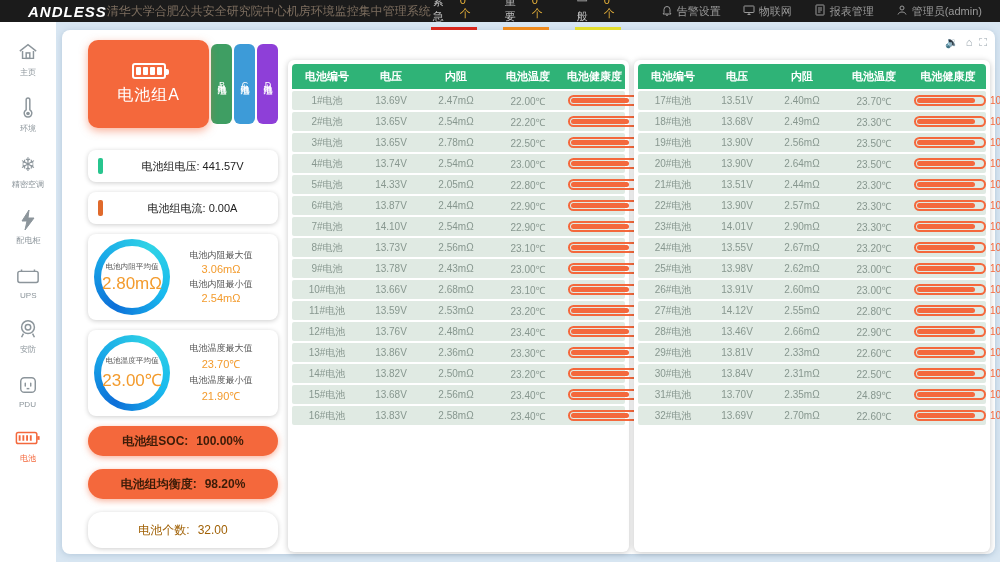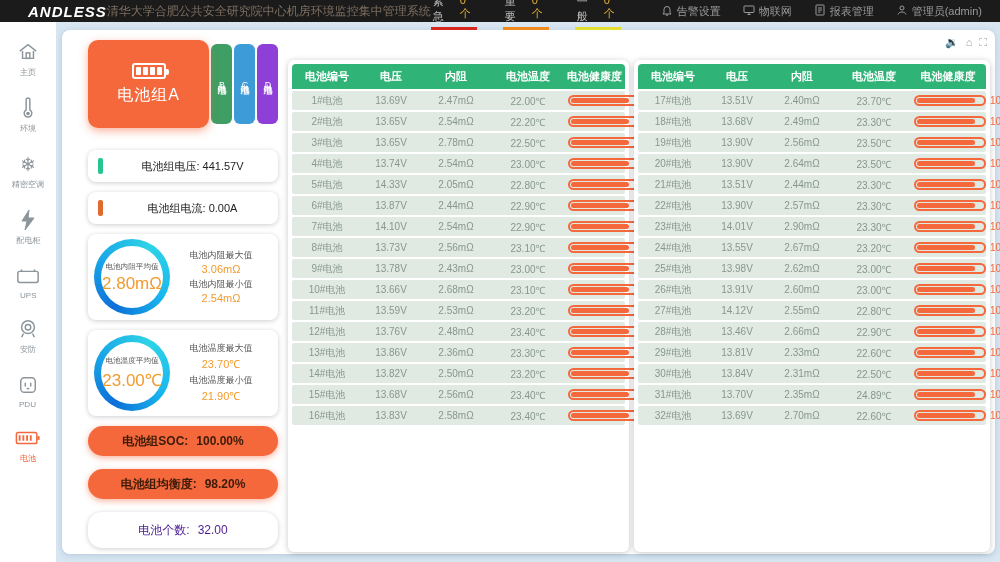--- a/index.html
+++ b/index.html
@@ -90,21 +90,21 @@
   .donut-side .sl { font-size:9px; color:#555; white-space:nowrap; }
   .donut-side .sv { font-size:11px; color:#f39b2d; margin-bottom:2px; }
   .pill {
     background:#f4683c; border-radius:15px; box-shadow:0 2px 6px rgba(244,104,60,.5);
     height:30px; display:flex; align-items:center; justify-content:center; gap:8px;
     color:#3c1c08; font-size:12px; font-weight:bold; margin-bottom:13px;
   }
   .count-card {
     background:#fff; border-radius:14px; box-shadow:0 1px 5px rgba(0,0,0,.2);
     height:36px; display:flex; align-items:center; justify-content:center; gap:8px;
-    color:#4c1d95; font-size:12px;
+    color:#a16207; font-size:12px;
   }
   
   .btable {
     position:absolute; top:60px; background:#fff; border-radius:6px;
     box-shadow:0 1px 6px rgba(0,0,0,.22); padding:4px; height:492px;
   }
   .btable.lt { left:288px; width:341px; }
   .btable.rt { left:634px; width:356px; }
   .thead {
     display:grid; grid-template-columns:70px 58px 72px 72px 1fr;

